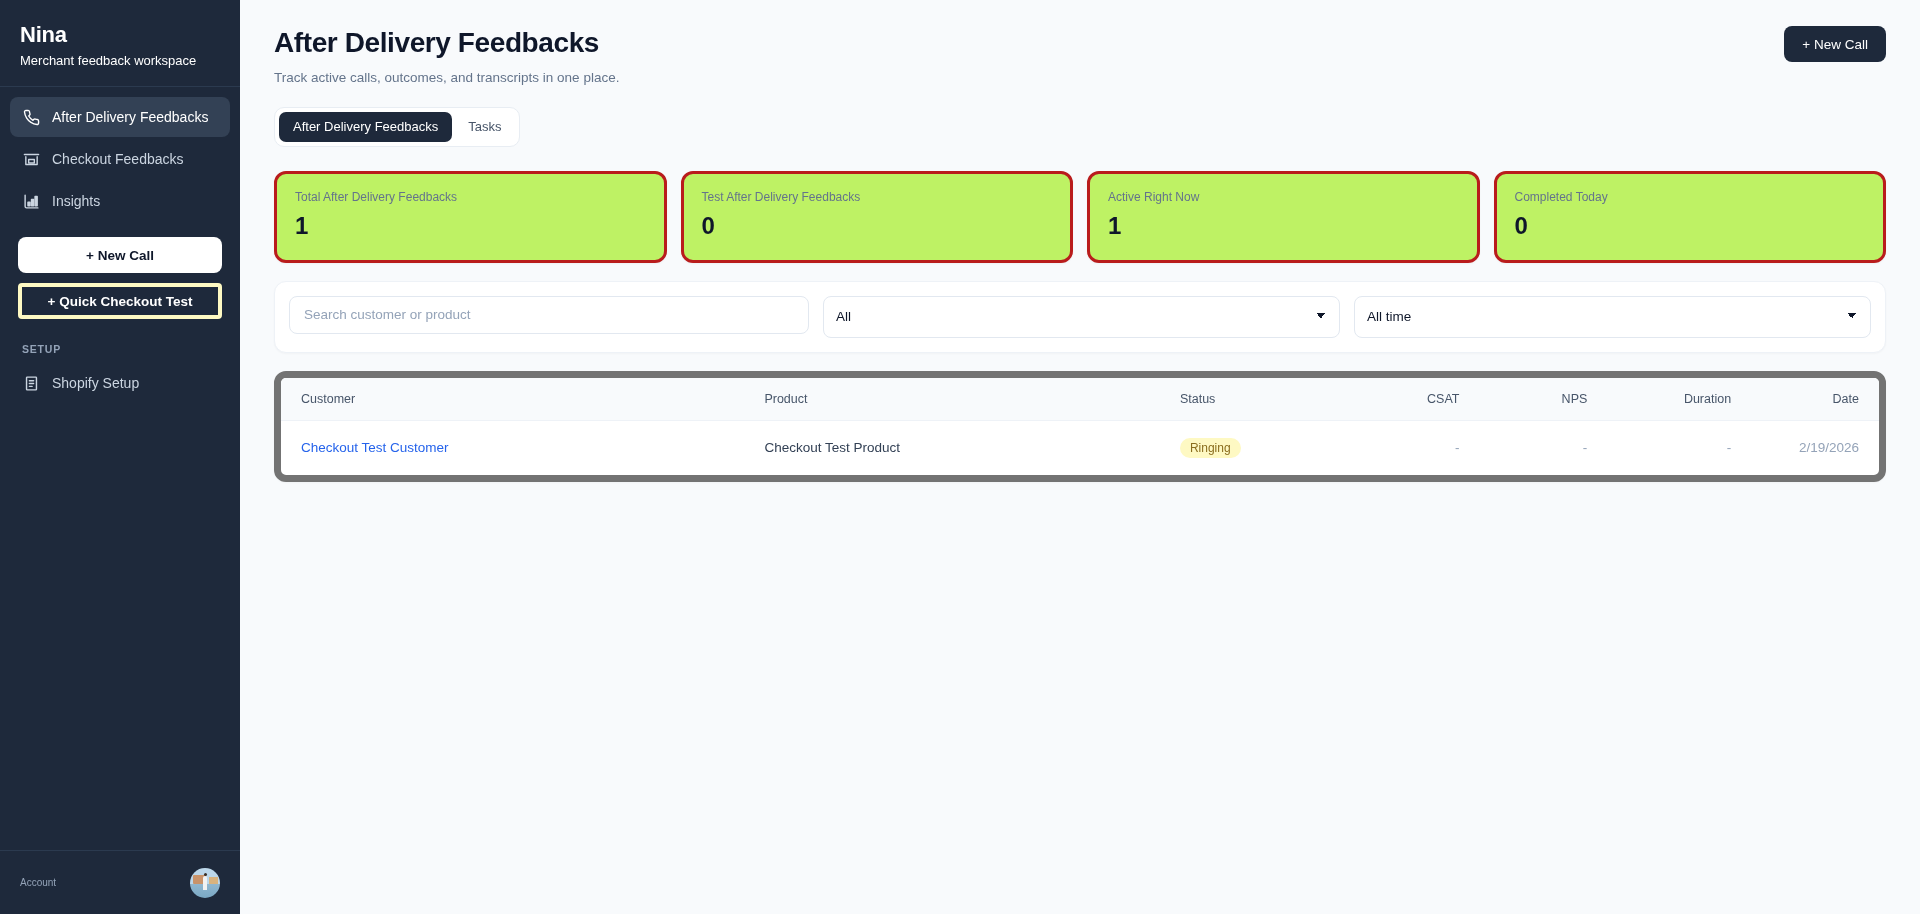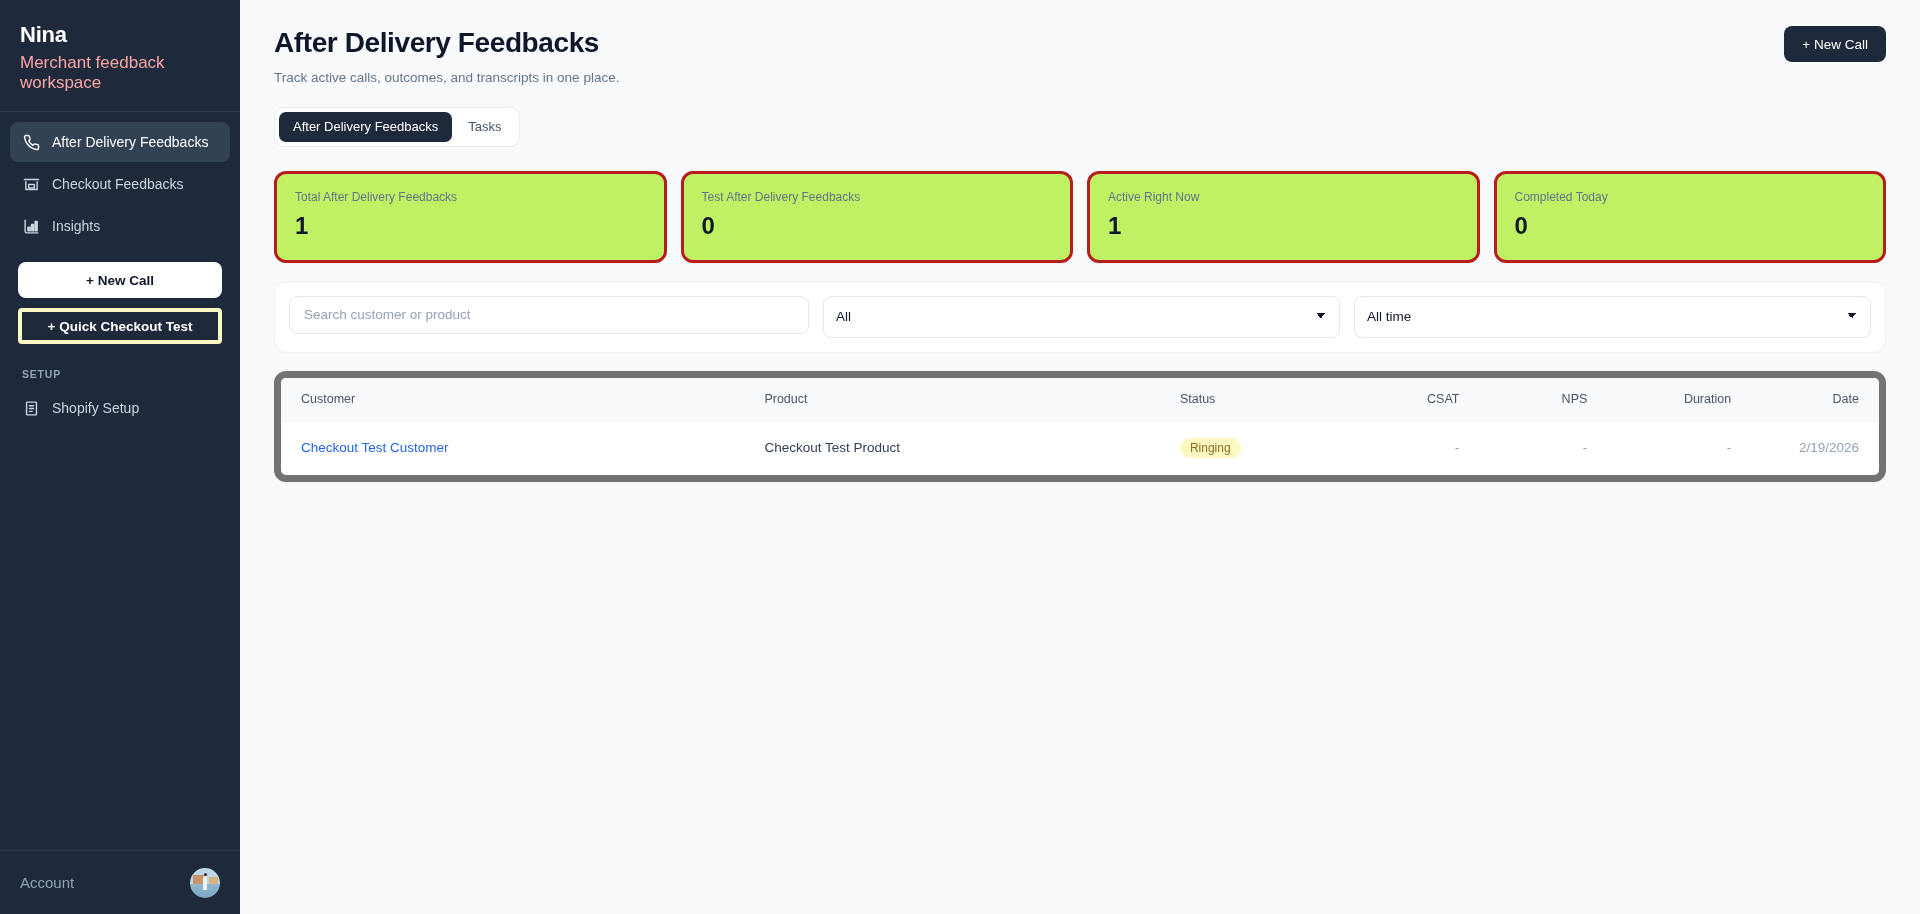--- a/index.html
+++ b/index.html
@@ -17,21 +17,21 @@
     background: #1e293b;
     display: flex; flex-direction: column;
     flex: 0 0 240px;
   }
   .brand { padding: 22px 20px 18px 20px; }
   .brand-title {
     color: #ffffff; font-size: 22px; font-weight: bold;
     letter-spacing: -0.2px; line-height: 1.15;
   }
   .brand-sub {
-    color: #fca5a5; font-size: 17px; margin-top: 6px;
+    color: #ffffff; font-size: 13px; margin-top: 6px;
   }
   .side-divider { height: 1px; background: #2b3a4f; }
 
   .nav { padding: 10px 10px 0 10px; }
   .nav-item {
     display: flex; align-items: center; gap: 12px;
     height: 40px; padding: 0 12px;
     border-radius: 8px; margin-bottom: 2px;
     color: #cbd5e1; font-size: 14px;
     cursor: pointer;
@@ -61,21 +61,21 @@
     color: #94a3b8; font-size: 10.5px; font-weight: bold;
     letter-spacing: 0.8px; padding: 24px 22px 8px 22px;
   }
 
   .side-spacer { flex: 1 1 auto; }
   .account-row {
     border-top: 1px solid #2b3a4f;
     height: 64px; display: flex; align-items: center;
     justify-content: space-between; padding: 0 20px;
   }
-  .account-label { color: #94a3b8; font-size: 15px; }
+  .account-label { color: #94a3b8; font-size: 10px; }
   .avatar {
     width: 30px; height: 30px; border-radius: 50%;
     overflow: hidden; position: relative;
     background: linear-gradient(#bcd7ea 0%, #bcd7ea 55%, #8fb6cf 55%, #7aa8c4 100%);
     flex: 0 0 30px; cursor: pointer;
   }
   .avatar .av-bldg {
     position:absolute; left:3px; top:7px; width:13px; height:9px;
     background:#c9936a; border-radius:1px;
   }

